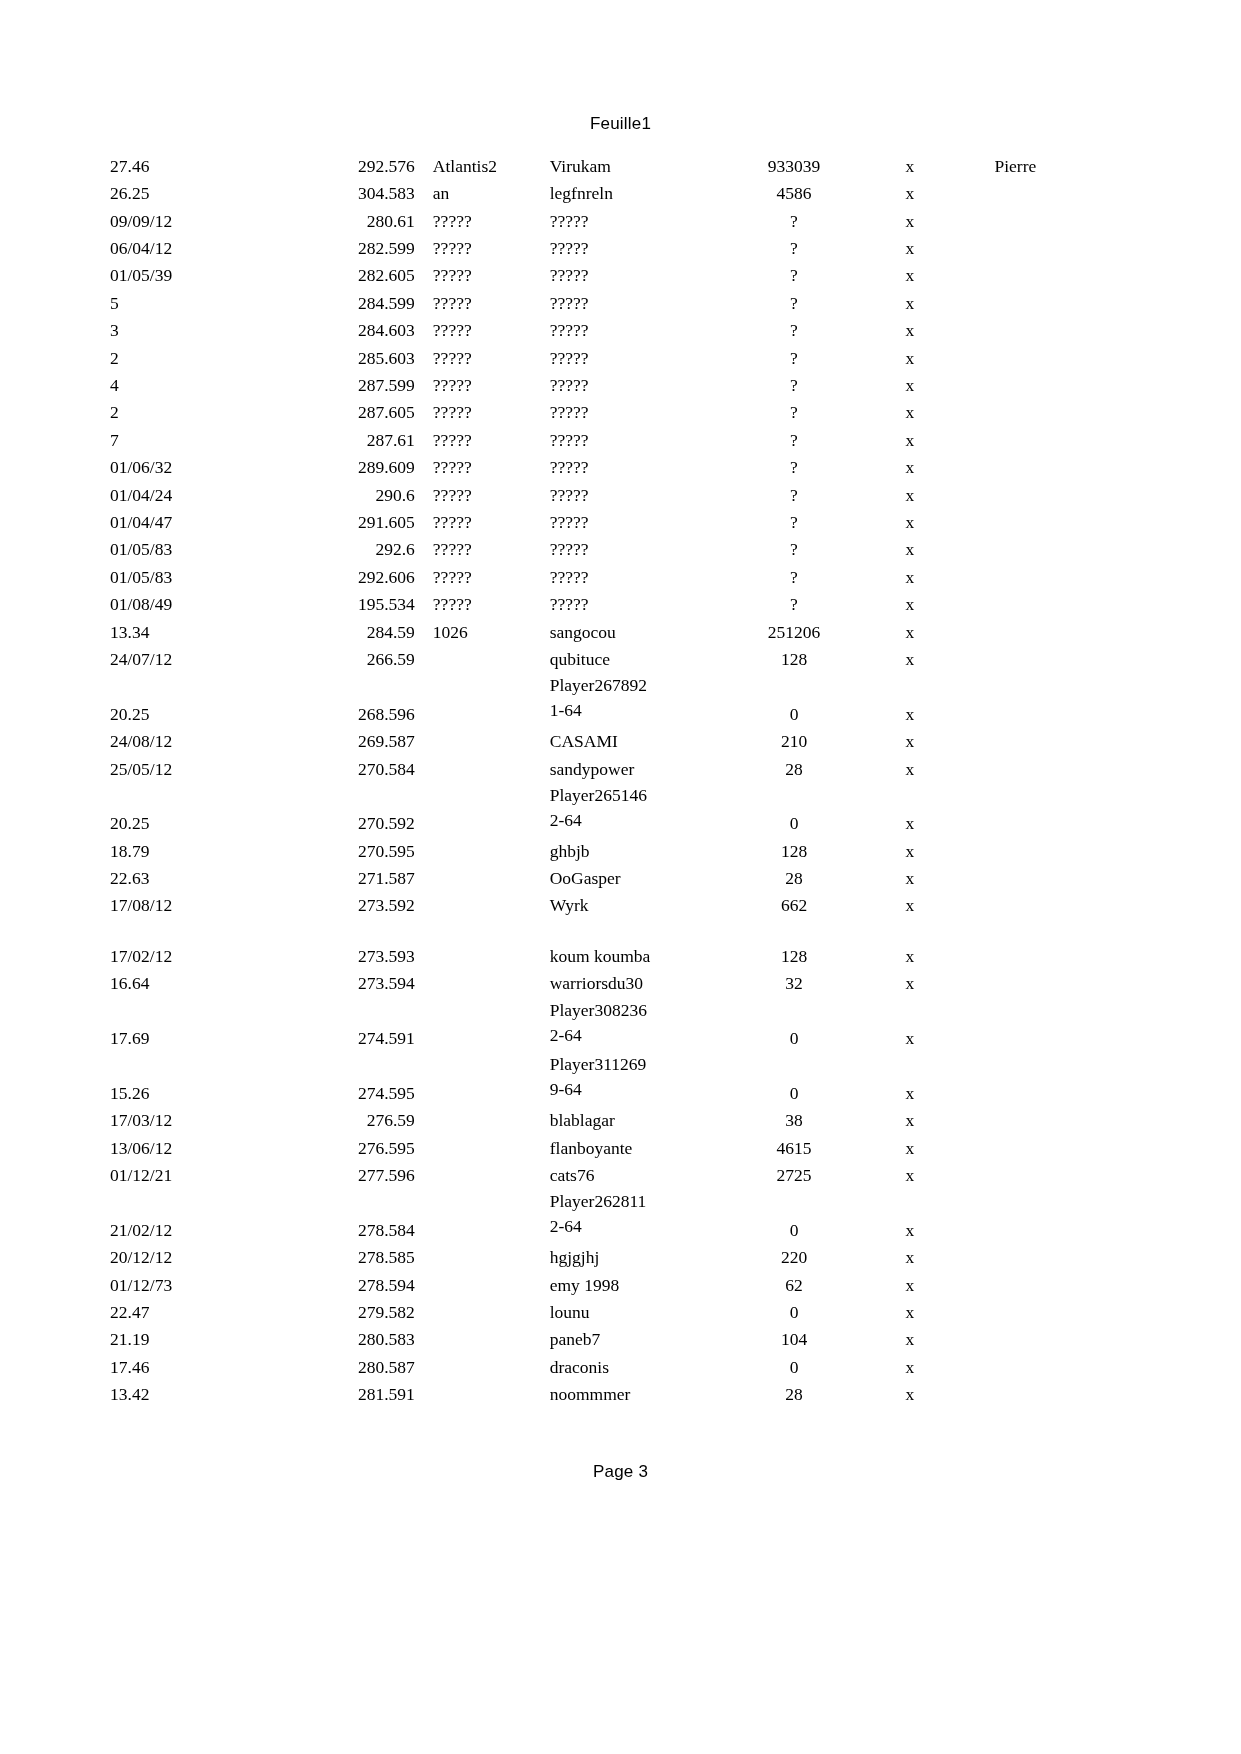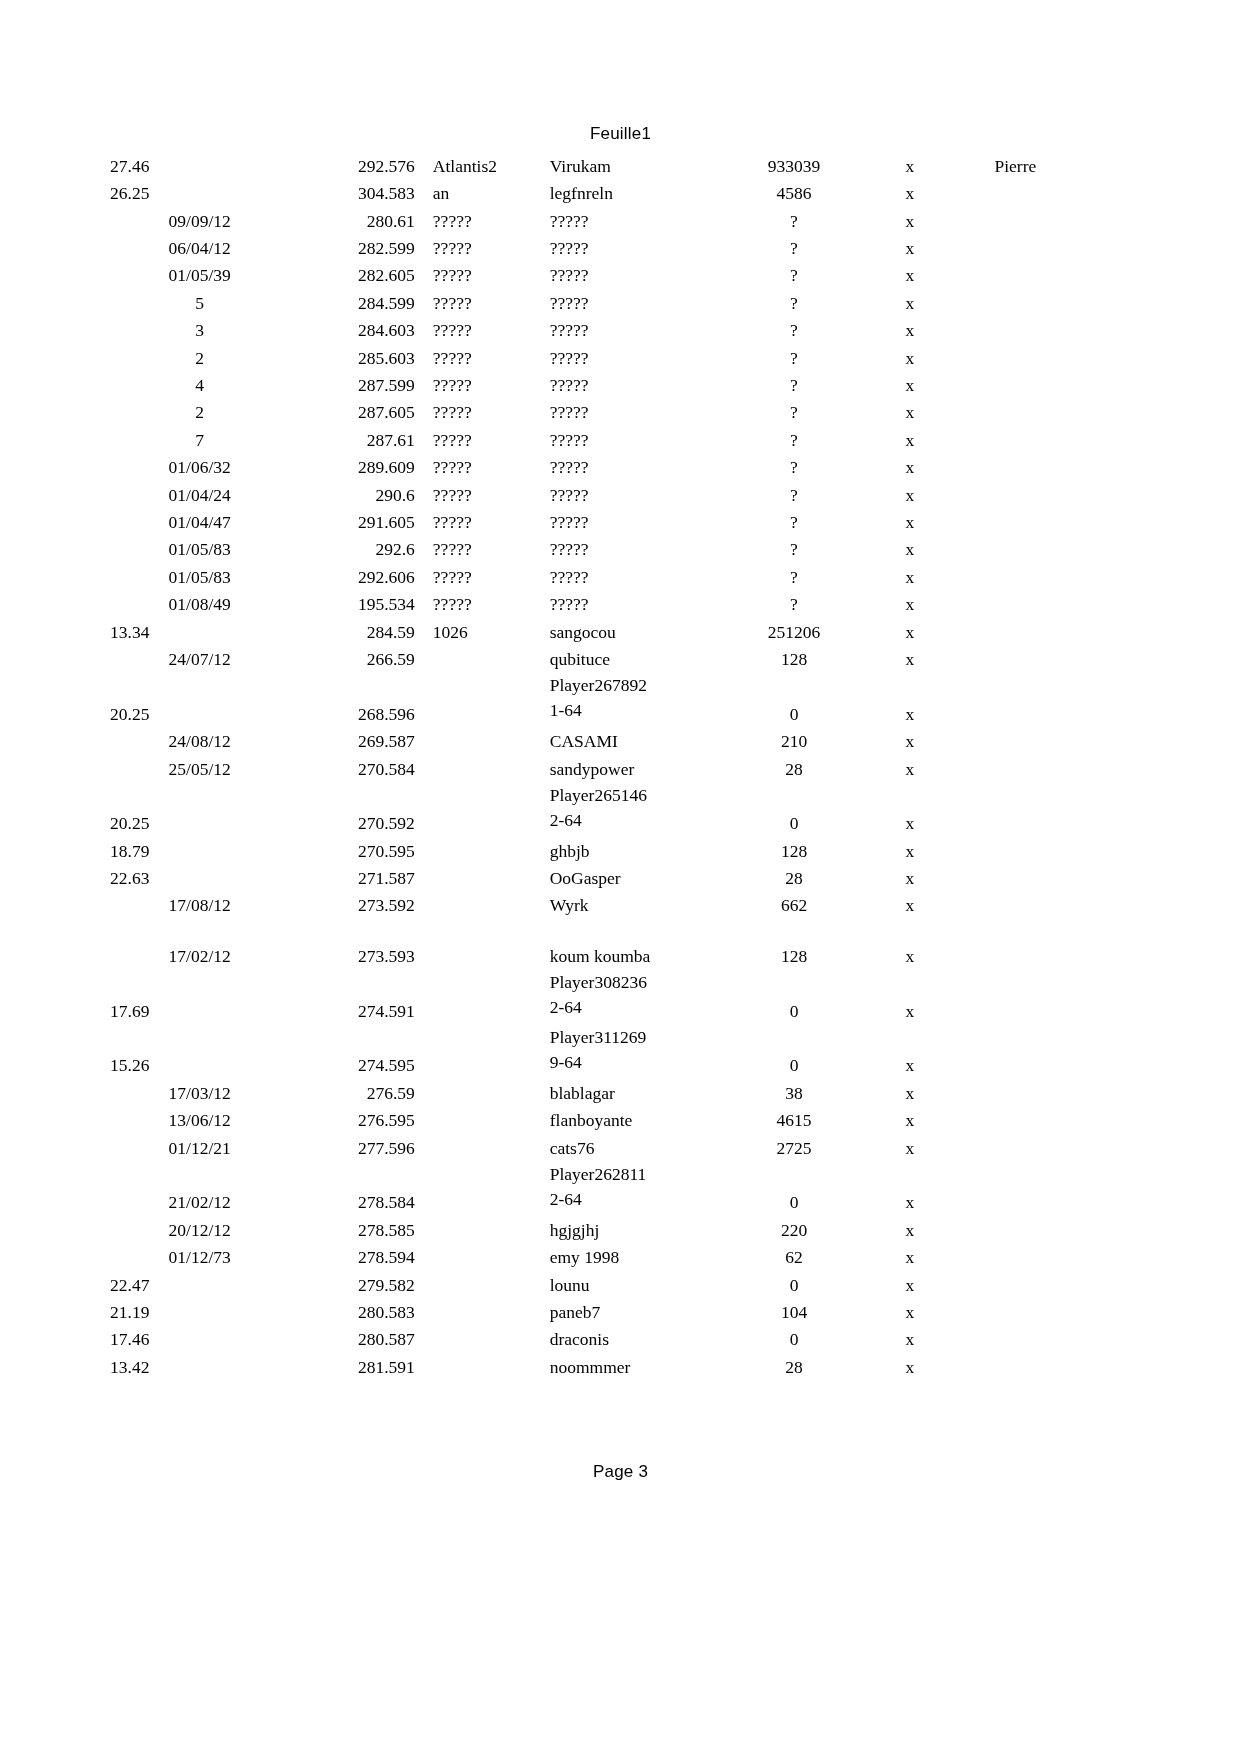--- a/index.html
+++ b/index.html
@@ -21,21 +21,21 @@
     position: absolute;
     left: 0; top: 0;
     width: 1241px;
     height: 1754px;
     box-sizing: border-box;
   }
 
   
   .sheet-header {
     position: absolute;
-    top: 124px;
+    top: 114px;
     left: 0;
     width: 1241px;
     text-align: center;
     font-family: "Liberation Sans", "DejaVu Sans", sans-serif;
     font-size: 17px;
     letter-spacing: 0.2px;
   }
 
   
   .sheet-footer {
@@ -71,21 +71,21 @@
   .c-a { width: 185px; }
   .c-b { width: 110px; padding-right: 6px !important; text-align: right; }
   .c-c { width: 110px; padding-left: 12px !important; }
   .c-d { width: 185px; padding-left: 9px !important; }
   .c-e { width: 130px; text-align: center; }
   .c-f { width: 110px; text-align: center; }
   .c-g { width: 140px; padding-left: 32px !important; }
 
   
   .a-left  { text-align: left; }
-  .a-right { text-align: center; padding-right: 18px !important; }
+  .a-right { text-align: left; padding-right: 18px !important; }
 
   
   .r { height: 27.4px; }
   .r-tall { height: 54.8px; }
   .r-blank { height: 23px; }
 
   
   .namewrap {
     display: block;
     line-height: 25px;
@@ -345,20 +345,29 @@
         </tr>
         <tr class="r">
           <td class="c-a a-right">17/02/12</td>
           <td class="c-b">273.593</td>
           <td class="c-c"></td>
           <td class="c-d">koum koumba</td>
           <td class="c-e">128</td>
           <td class="c-f">x</td>
           <td class="c-g"></td>
         </tr>
+        <tr class="r">
+          <td class="c-a a-left">16.64</td>
+          <td class="c-b">273.594</td>
+          <td class="c-c"></td>
+          <td class="c-d">warriorsdu30</td>
+          <td class="c-e">32</td>
+          <td class="c-f">x</td>
+          <td class="c-g"></td>
+        </tr>
         <tr class="r r-tall">
           <td class="c-a a-left">17.69</td>
           <td class="c-b">274.591</td>
           <td class="c-c"></td>
           <td class="c-d"><span class="namewrap">Player308236</span><span class="namewrap">2-64</span></td>
           <td class="c-e">0</td>
           <td class="c-f">x</td>
           <td class="c-g"></td>
         </tr>
         <tr class="r r-tall">

